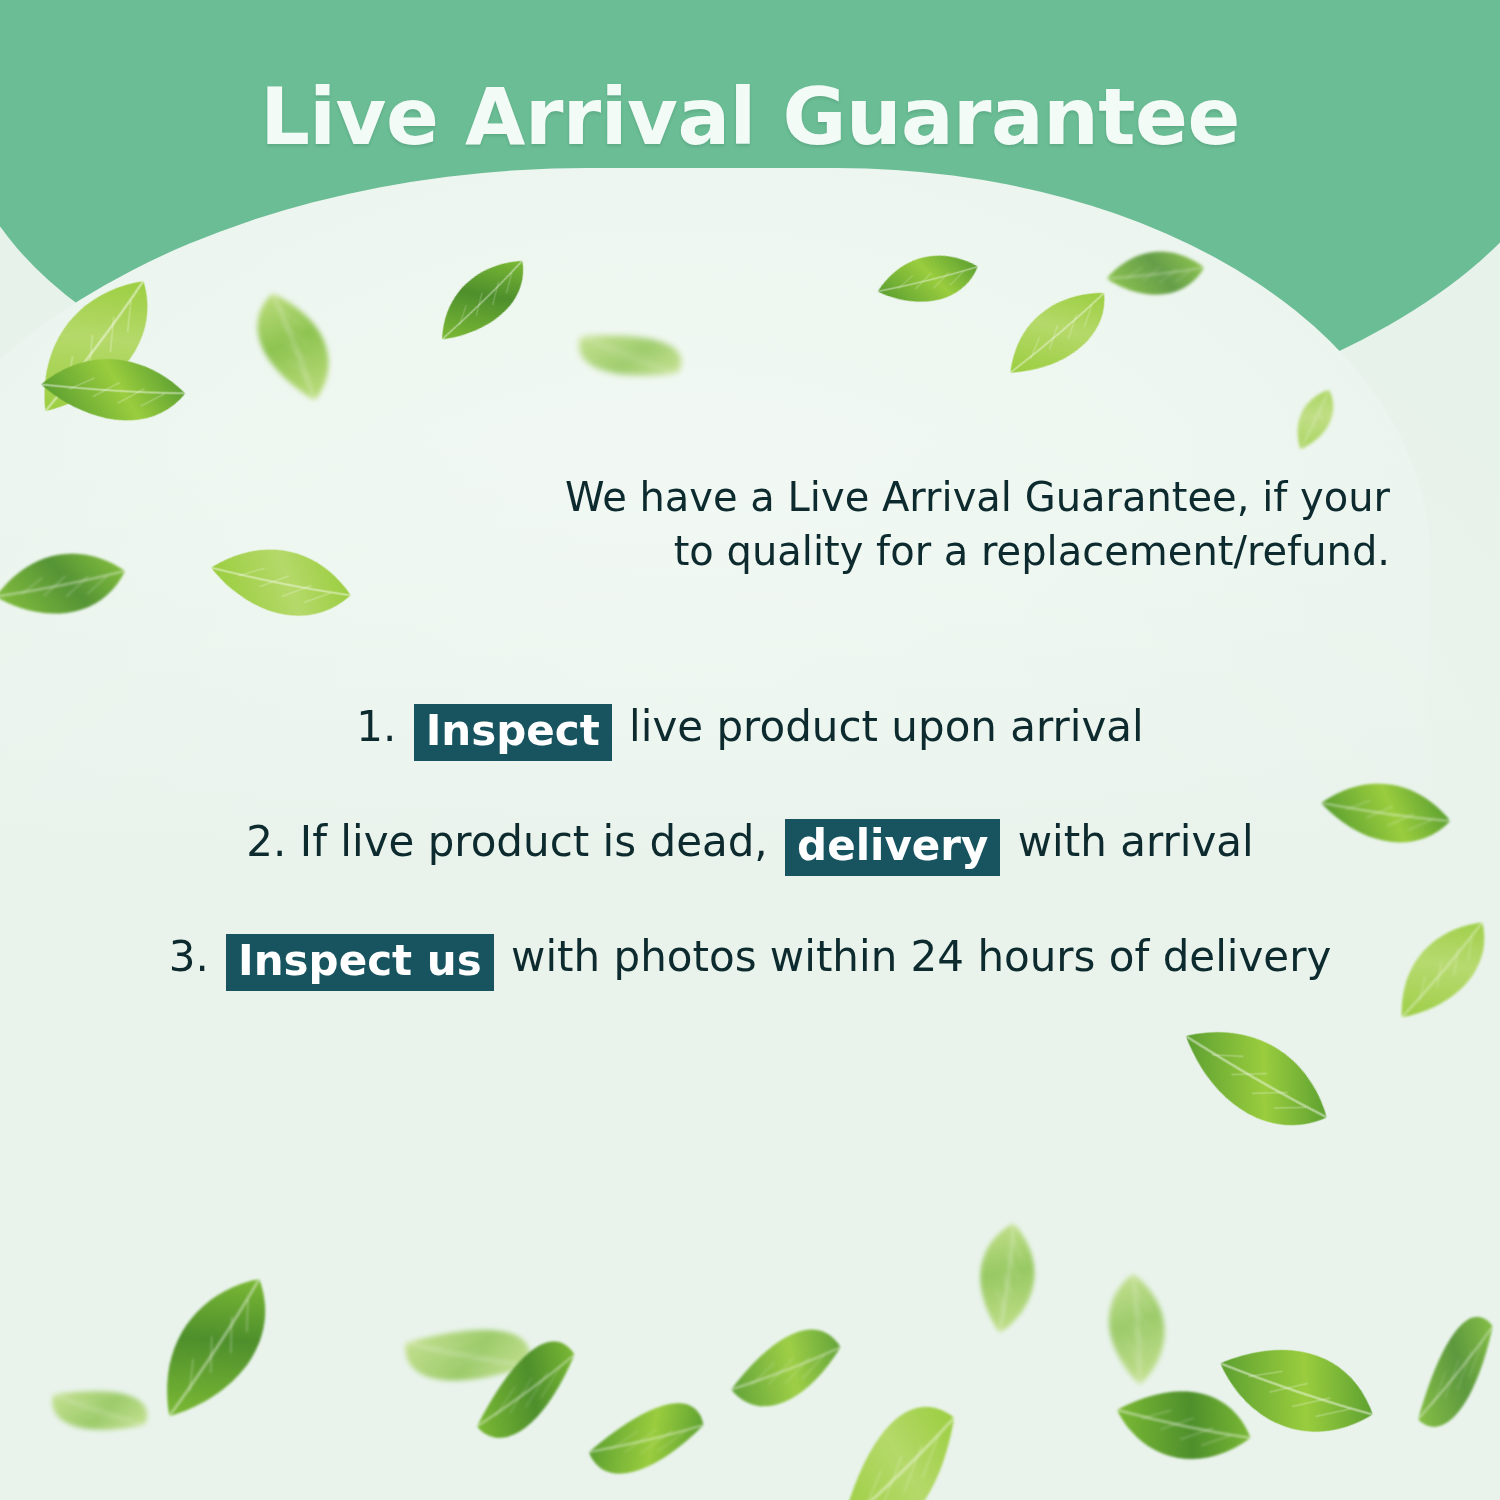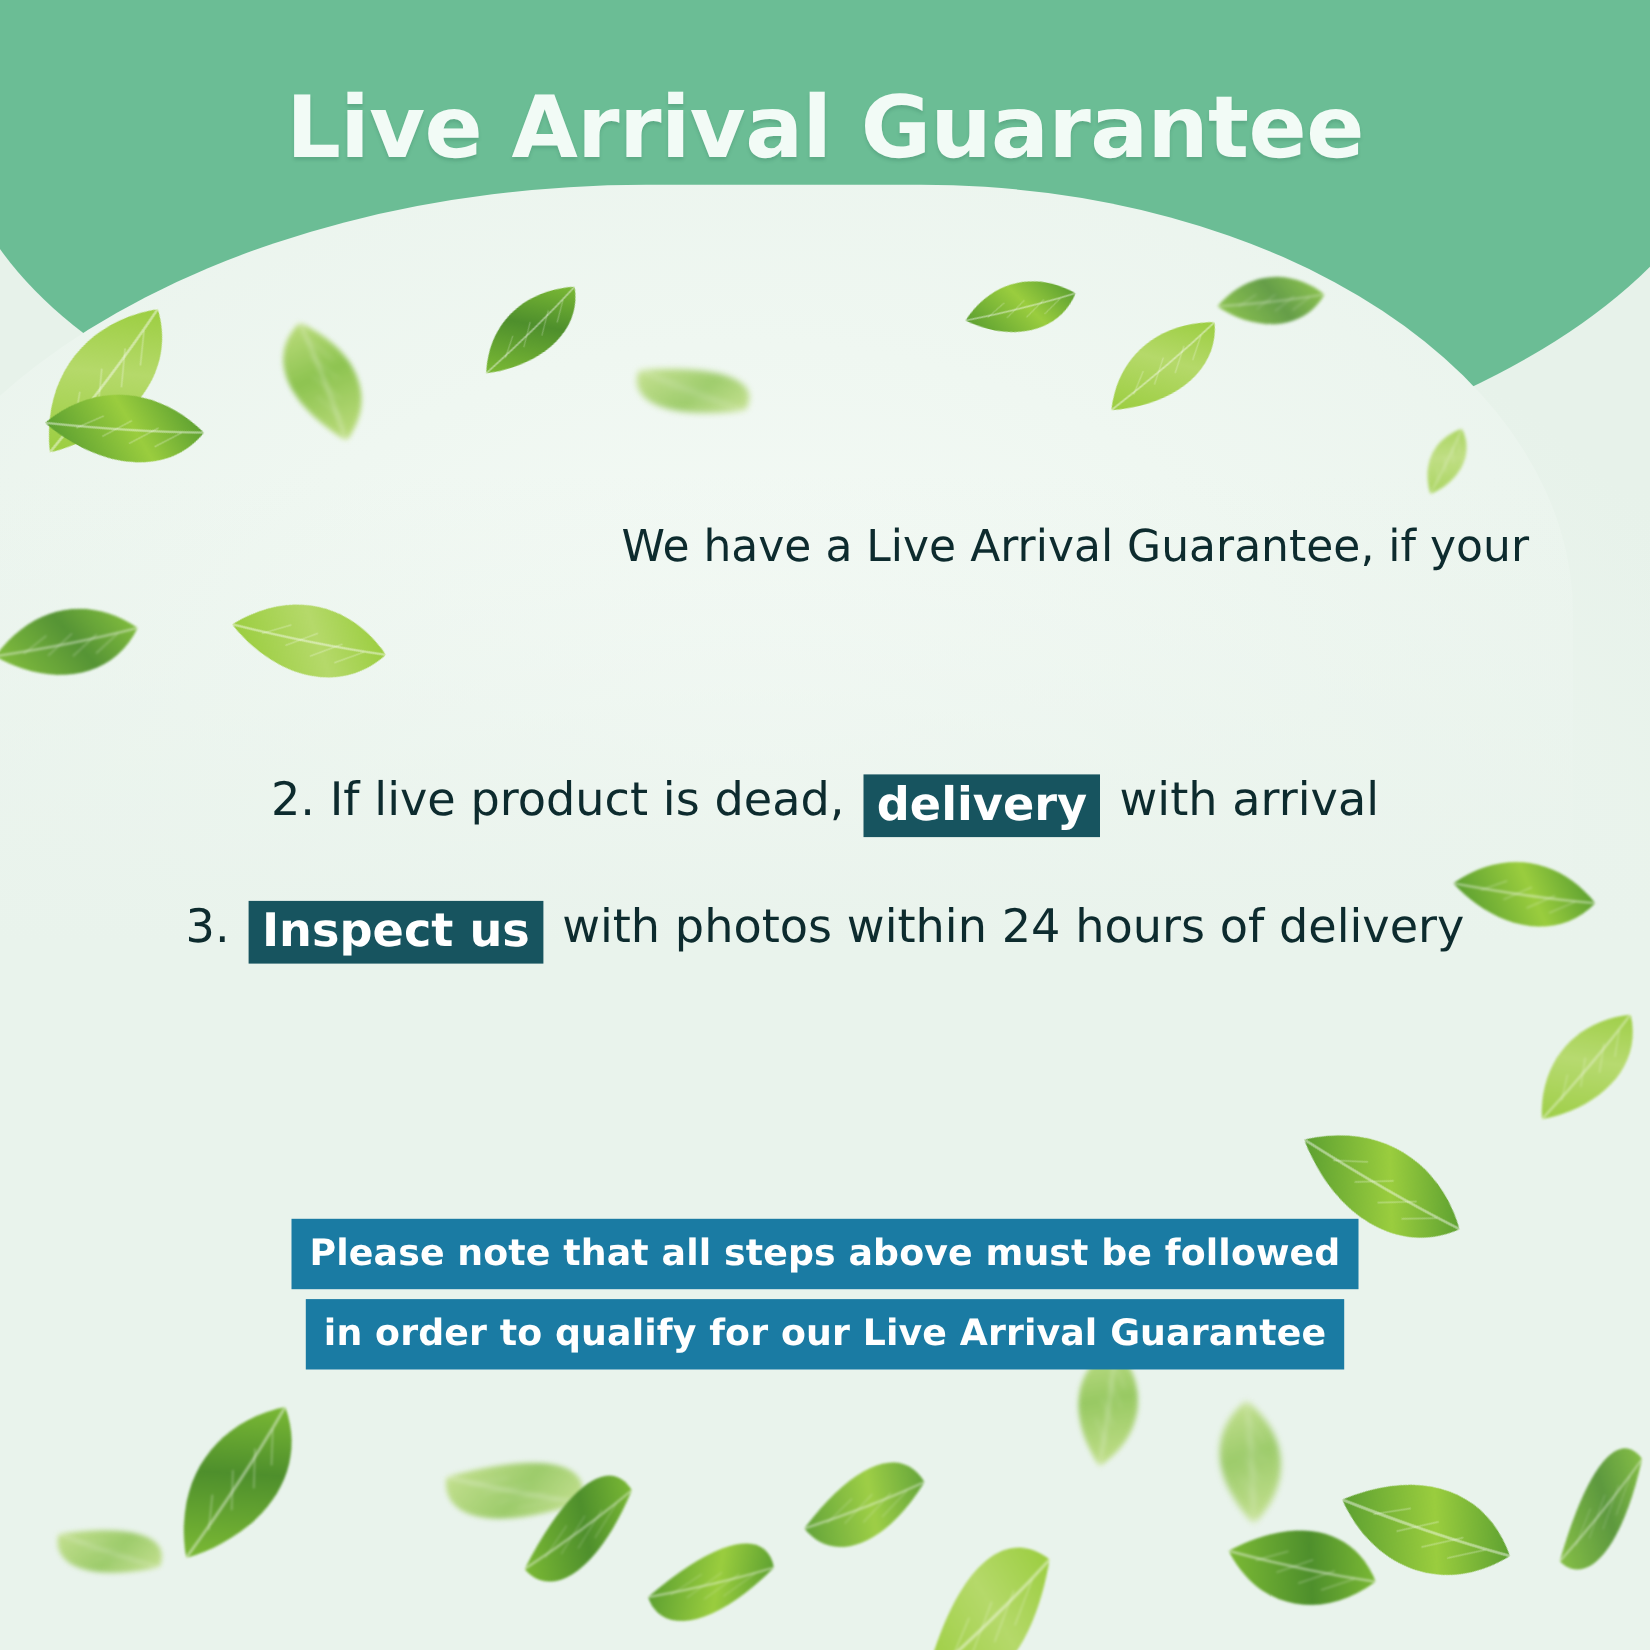--- a/index.html
+++ b/index.html
@@ -531,38 +531,40 @@
         </svg>
       </div>
     </div>
 
   <div class="title-wrap">
     <span class="title">Live Arrival Guarantee</span>
   </div>
 
   <div class="intro">
     <span class="ln">We have a Live Arrival Guarantee, if your</span>
+    <span class="ln">to quality for a replacement/refund.</span>
   </div>
 
   <div class="steps">
 
+    <div class="step">
+      <span class="num">1.</span>
+      <span class="hl">Inspect</span>
+      <span>live product upon arrival</span>
+    </div>
 
     <div class="step">
       <span class="num">2.</span>
       <span>If live product is dead,</span>
       <span class="hl">delivery</span>
       <span>with arrival</span>
     </div>
 
     <div class="step">
       <span class="num">3.</span>
       <span class="hl">Inspect us</span>
       <span>with photos within 24 hours of delivery</span>
     </div>
 
   </div>
 
-  <div class="note">
-    <span class="note-line">Please note that all steps above must be followed</span>
-    <span class="note-line">in order to qualify for our Live Arrival Guarantee</span>
-  </div>
 
 </div>
 
 </body></html>

